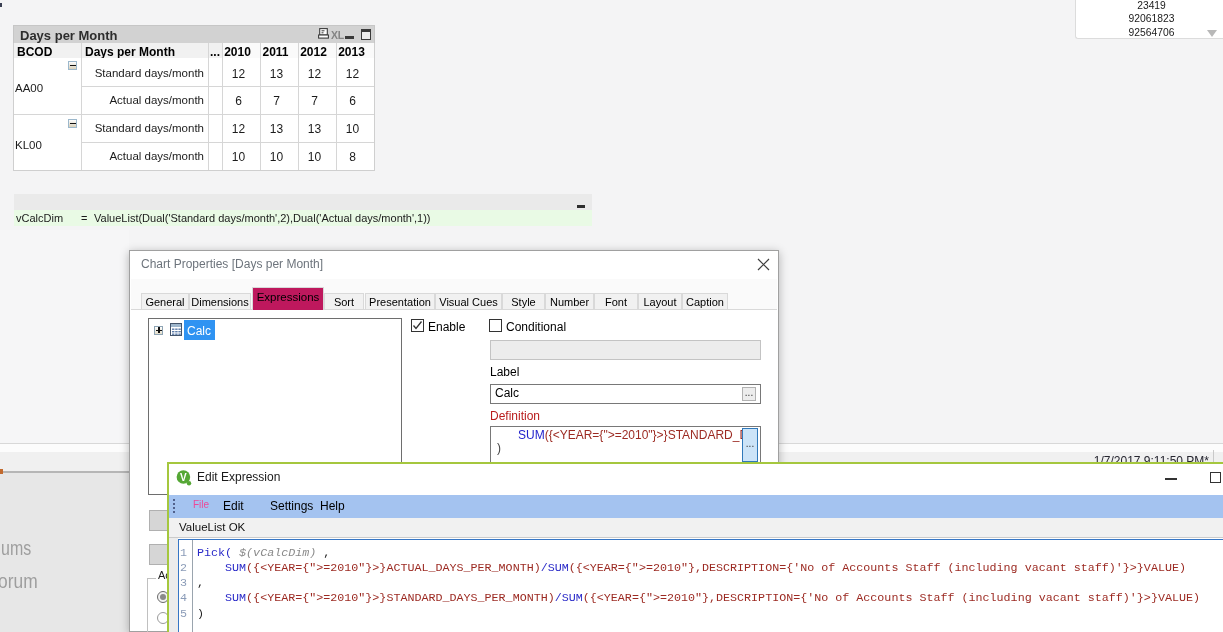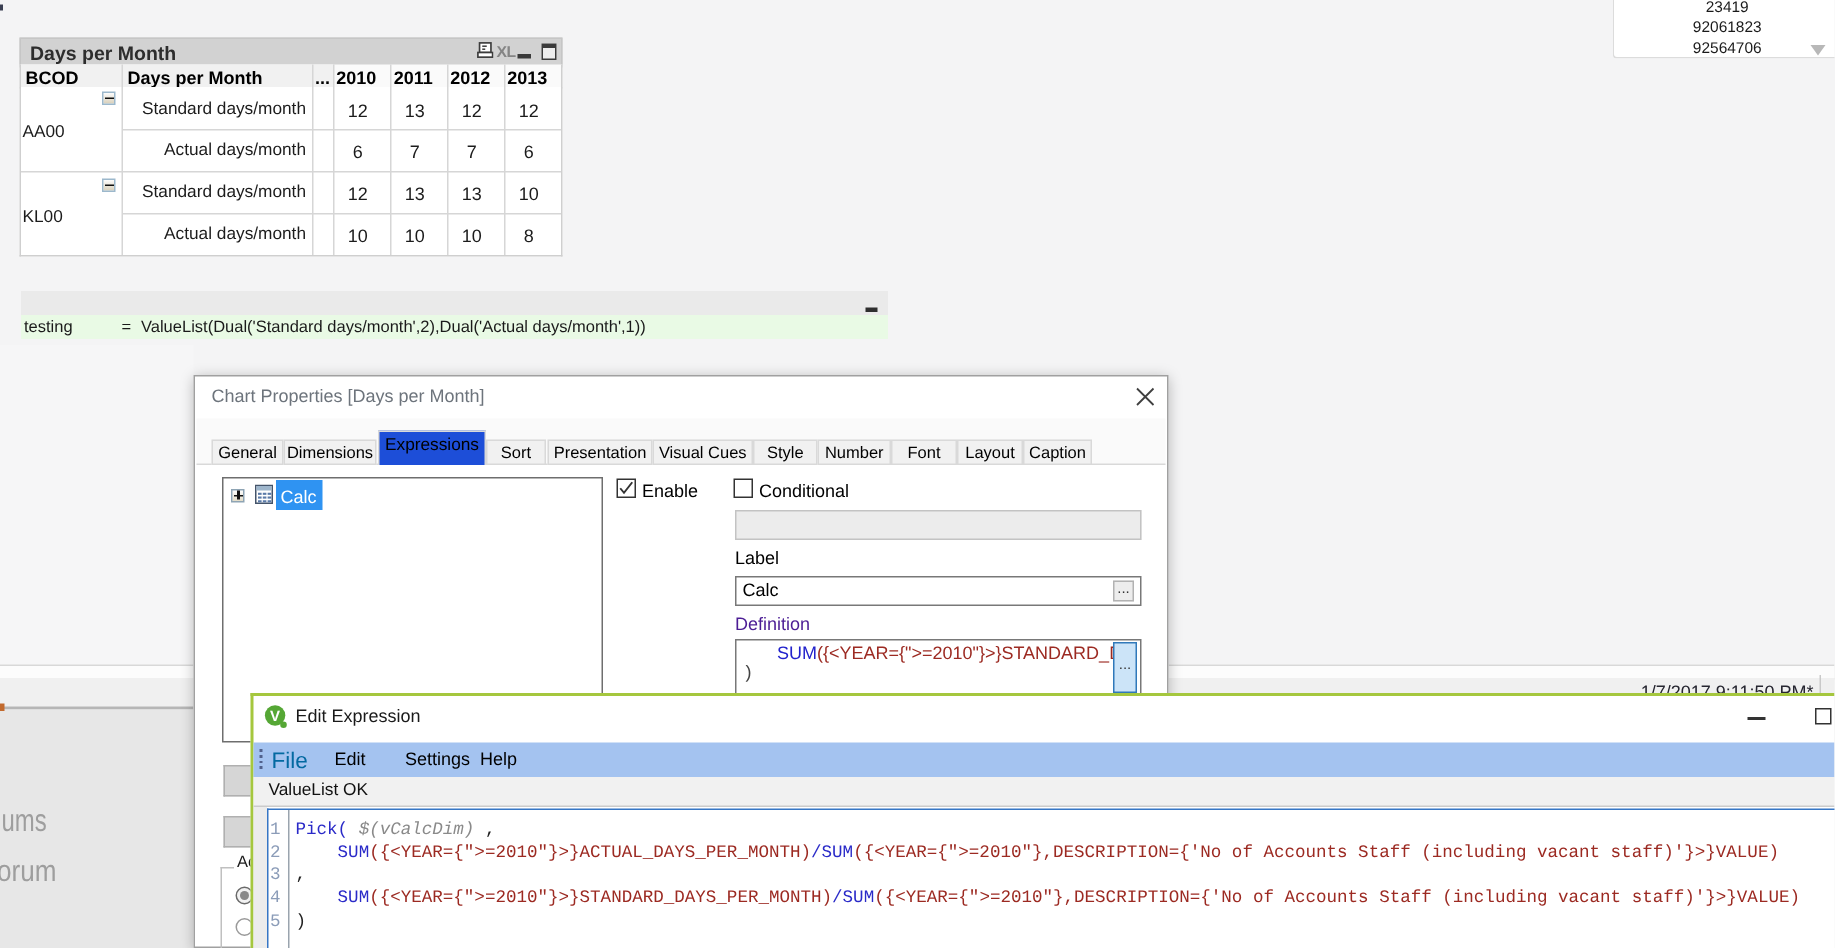--- a/index.html
+++ b/index.html
@@ -104,21 +104,21 @@
   <div class="cell num" style="left:210px;top:125px;width:31px">10</div>
   <div class="cell num" style="left:248px;top:125px;width:31px">10</div>
   <div class="cell num" style="left:286px;top:125px;width:31px">10</div>
   <div class="cell num" style="left:324px;top:125px;width:31px">8</div>
 </div>
 
 <div id="inputbox" class="a" style="left:14px;top:194px;width:578px;height:32px">
   <div class="a" style="left:0;top:0;width:578px;height:16px;background:#eaeaea"></div>
   <div class="a" style="left:0;top:16px;width:578px;height:16px;background:#e9fae5"></div>
   <div class="a" style="left:563px;top:10.5px;width:8px;height:3.5px;background:#2e2e2e"></div>
-  <div class="a" style="left:2px;top:17.5px;font-size:11px;color:#1a1a1a">testing</div>
+  <div class="a" style="left:2px;top:17.5px;font-size:11px;color:#1a1a1a">vCalcDim</div>
   <div class="a" style="left:67px;top:17.5px;font-size:11px;color:#1a1a1a">=</div>
   <div class="a" style="left:80px;top:17.5px;font-size:11px;color:#1a1a1a">ValueList(Dual('Standard days/month',2),Dual('Actual days/month',1))</div>
 </div>
 
 <div id="dlg" class="a" style="left:129px;top:250px;width:650px;height:382px;background:#fff;border:1px solid #a0a0a0;box-sizing:border-box;box-shadow:0 2px 9px rgba(0,0,0,0.28)">
 
   <div class="a" style="left:11px;top:5.5px;font-size:12px;color:#6d747c">Chart Properties [Days per Month]</div>
   <svg class="a" style="left:627px;top:7px" width="13" height="13" viewBox="0 0 13 13">
     <path d="M1 1 L12 12 M12 1 L1 12" stroke="#3f3f3f" stroke-width="1.2"></path>
   </svg>
@@ -130,21 +130,21 @@
   <div class="tab" style="left:59px;width:62px">Dimensions</div>
   <div class="tab" style="left:194px;width:40px">Sort</div>
   <div class="tab" style="left:235px;width:70px">Presentation</div>
   <div class="tab" style="left:305px;width:67px">Visual Cues</div>
   <div class="tab" style="left:372px;width:43px">Style</div>
   <div class="tab" style="left:415px;width:49px">Number</div>
   <div class="tab" style="left:464px;width:44px">Font</div>
   <div class="tab" style="left:508px;width:44px">Layout</div>
   <div class="tab" style="left:552px;width:46px">Caption</div>
 
-  <div class="a" style="left:122px;top:36px;width:72px;height:23px;background:#1d4ed8;border:1px solid #d9d9d9;border-bottom:none;box-sizing:border-box;text-align:center;font-size:11.5px;color:#000;padding-top:3px">Expressions</div>
+  <div class="a" style="left:122px;top:36px;width:72px;height:23px;background:#be185d;border:1px solid #d9d9d9;border-bottom:none;box-sizing:border-box;text-align:center;font-size:11.5px;color:#000;padding-top:3px">Expressions</div>
 
   <div class="a" style="left:18px;top:67px;width:254px;height:177px;background:#fff;border:1px solid #6e6e6e;box-sizing:border-box"></div>
   <div class="a" style="left:24px;top:75px;width:9px;height:9px;background:linear-gradient(#fdfdfd,#e3dcc8);border:1px solid #8ea4b4;box-sizing:border-box"></div>
   <div class="a" style="left:25.5px;top:78.6px;width:6px;height:1.6px;background:#111"></div>
   <div class="a" style="left:28.2px;top:75.9px;width:1.6px;height:6px;background:#111"></div>
 
   <svg class="a" style="left:40px;top:72px" width="12" height="13" viewBox="0 0 12 13">
     <rect x="0.5" y="0.5" width="11" height="12" fill="#fff" stroke="#44546a" stroke-width="1"></rect>
     <rect x="1" y="1" width="10" height="3" fill="#9eb6cc"></rect>
     <g fill="#5a7aa8">
@@ -170,21 +170,21 @@
   <div class="a" style="left:359px;top:68px;width:13px;height:13px;border:1px solid #333;box-sizing:border-box;background:#fff"></div>
   <div class="a" style="left:376px;top:69px;font-size:12px;color:#000">Conditional</div>
 
   <div class="a" style="left:360px;top:89px;width:271px;height:20px;background:#ececec;border:1px solid #c3c3c3;box-sizing:border-box"></div>
 
   <div class="a" style="left:360px;top:114px;font-size:12px;color:#000">Label</div>
   <div class="a" style="left:360px;top:133px;width:271px;height:20px;background:#fff;border:1px solid #787878;box-sizing:border-box"></div>
   <div class="a" style="left:365px;top:135px;font-size:12px;color:#000">Calc</div>
   <div class="a" style="left:612px;top:136px;width:14px;height:14px;background:#ededed;border:1px solid #b2b2b2;box-sizing:border-box;font-size:10px;color:#333;text-align:center;line-height:10px">...</div>
 
-  <div class="a" style="left:360px;top:158px;font-size:12px;color:#4c1d95">Definition</div>
+  <div class="a" style="left:360px;top:158px;font-size:12px;color:#b91c1c">Definition</div>
   <div class="a" style="left:360px;top:175px;width:271px;height:58px;background:#fff;border:1px solid #787878;box-sizing:border-box"></div>
   <div class="a" style="left:388px;top:177px;font-size:12px;white-space:nowrap;overflow:hidden;width:224px"><span style="color:#2222cc">SUM</span><span style="color:#9c2a22">({&lt;YEAR={"&gt;=2010"}&gt;}STANDARD_DAYS</span></div>
   <div class="a" style="left:367px;top:190px;font-size:12px;color:#444">)</div>
   <div class="a" style="left:612px;top:177px;width:16px;height:34px;background:#cce4f8;border:1px solid #3079ba;box-sizing:border-box;font-size:10px;color:#333;text-align:center;line-height:30px">...</div>
 
   <div class="a" style="left:19px;top:259px;width:20px;height:21px;background:#d6d6d6;border:1px solid #b0b0b0;border-right:none;box-sizing:border-box"></div>
   <div class="a" style="left:19px;top:293px;width:20px;height:21px;background:#d6d6d6;border:1px solid #b0b0b0;border-right:none;box-sizing:border-box"></div>
   <div class="a" style="left:28px;top:318px;font-size:11px;color:#1a1a1a">Ac</div>
   <div class="a" style="left:17px;top:327px;width:9px;height:1px;background:#c0c0c0"></div>
   <div class="a" style="left:17px;top:327px;width:1px;height:54px;background:#c0c0c0"></div>
@@ -199,21 +199,21 @@
     <circle cx="7.4" cy="7" r="6.8" fill="#55a735"></circle>
     <circle cx="13" cy="13.2" r="2.2" fill="#55a735"></circle>
     <text x="7.4" y="10.6" font-family="Liberation Sans, sans-serif" font-size="10" font-weight="bold" fill="#fff" text-anchor="middle">V</text>
   </svg>
   <div class="a" style="left:28px;top:6px;font-size:12px;color:#1a1a1a">Edit Expression</div>
   <div class="a" style="left:996px;top:14px;width:12px;height:1.6px;background:#333"></div>
   <div class="a" style="left:1041px;top:8px;width:11px;height:11px;border:1.4px solid #333;box-sizing:border-box;background:#fff"></div>
 
   <div class="a" style="left:0;top:31px;width:1054px;height:23px;background:#a4c3f0"></div>
   <div class="a" style="left:4px;top:35px;width:2px;height:15px;background:repeating-linear-gradient(to bottom,#51618c 0,#51618c 2px,transparent 2px,transparent 4px)"></div>
-  <div class="a" style="left:12px;top:35px;font-size:15px;color:#0369a1">File</div>
+  <div class="a" style="left:24px;top:35px;font-size:10px;color:#ec4899">File</div>
   <div class="a" style="left:54px;top:35px;font-size:12px;color:#000">Edit</div>
   <div class="a" style="left:101px;top:35px;font-size:12px;color:#000">Settings</div>
   <div class="a" style="left:151px;top:35px;font-size:12px;color:#000">Help</div>
 
   <div class="a" style="left:0;top:54px;width:1054px;height:20px;background:#f1f1f1;border-bottom:1px solid #cbcbcb;box-sizing:border-box"></div>
   <div class="a" style="left:10px;top:57px;font-size:11.5px;color:#111">ValueList OK</div>
 
   <div class="a" style="left:0;top:74px;width:9px;height:96px;background:#ececec"></div>
   <div class="a" style="left:9px;top:75px;width:1045px;height:93px;background:#fff;border-top:1px solid #3676c5;border-left:1.5px solid #3676c5"></div>
   <div class="a" style="left:23px;top:76px;width:1px;height:92px;background:#9aa4ae"></div>

